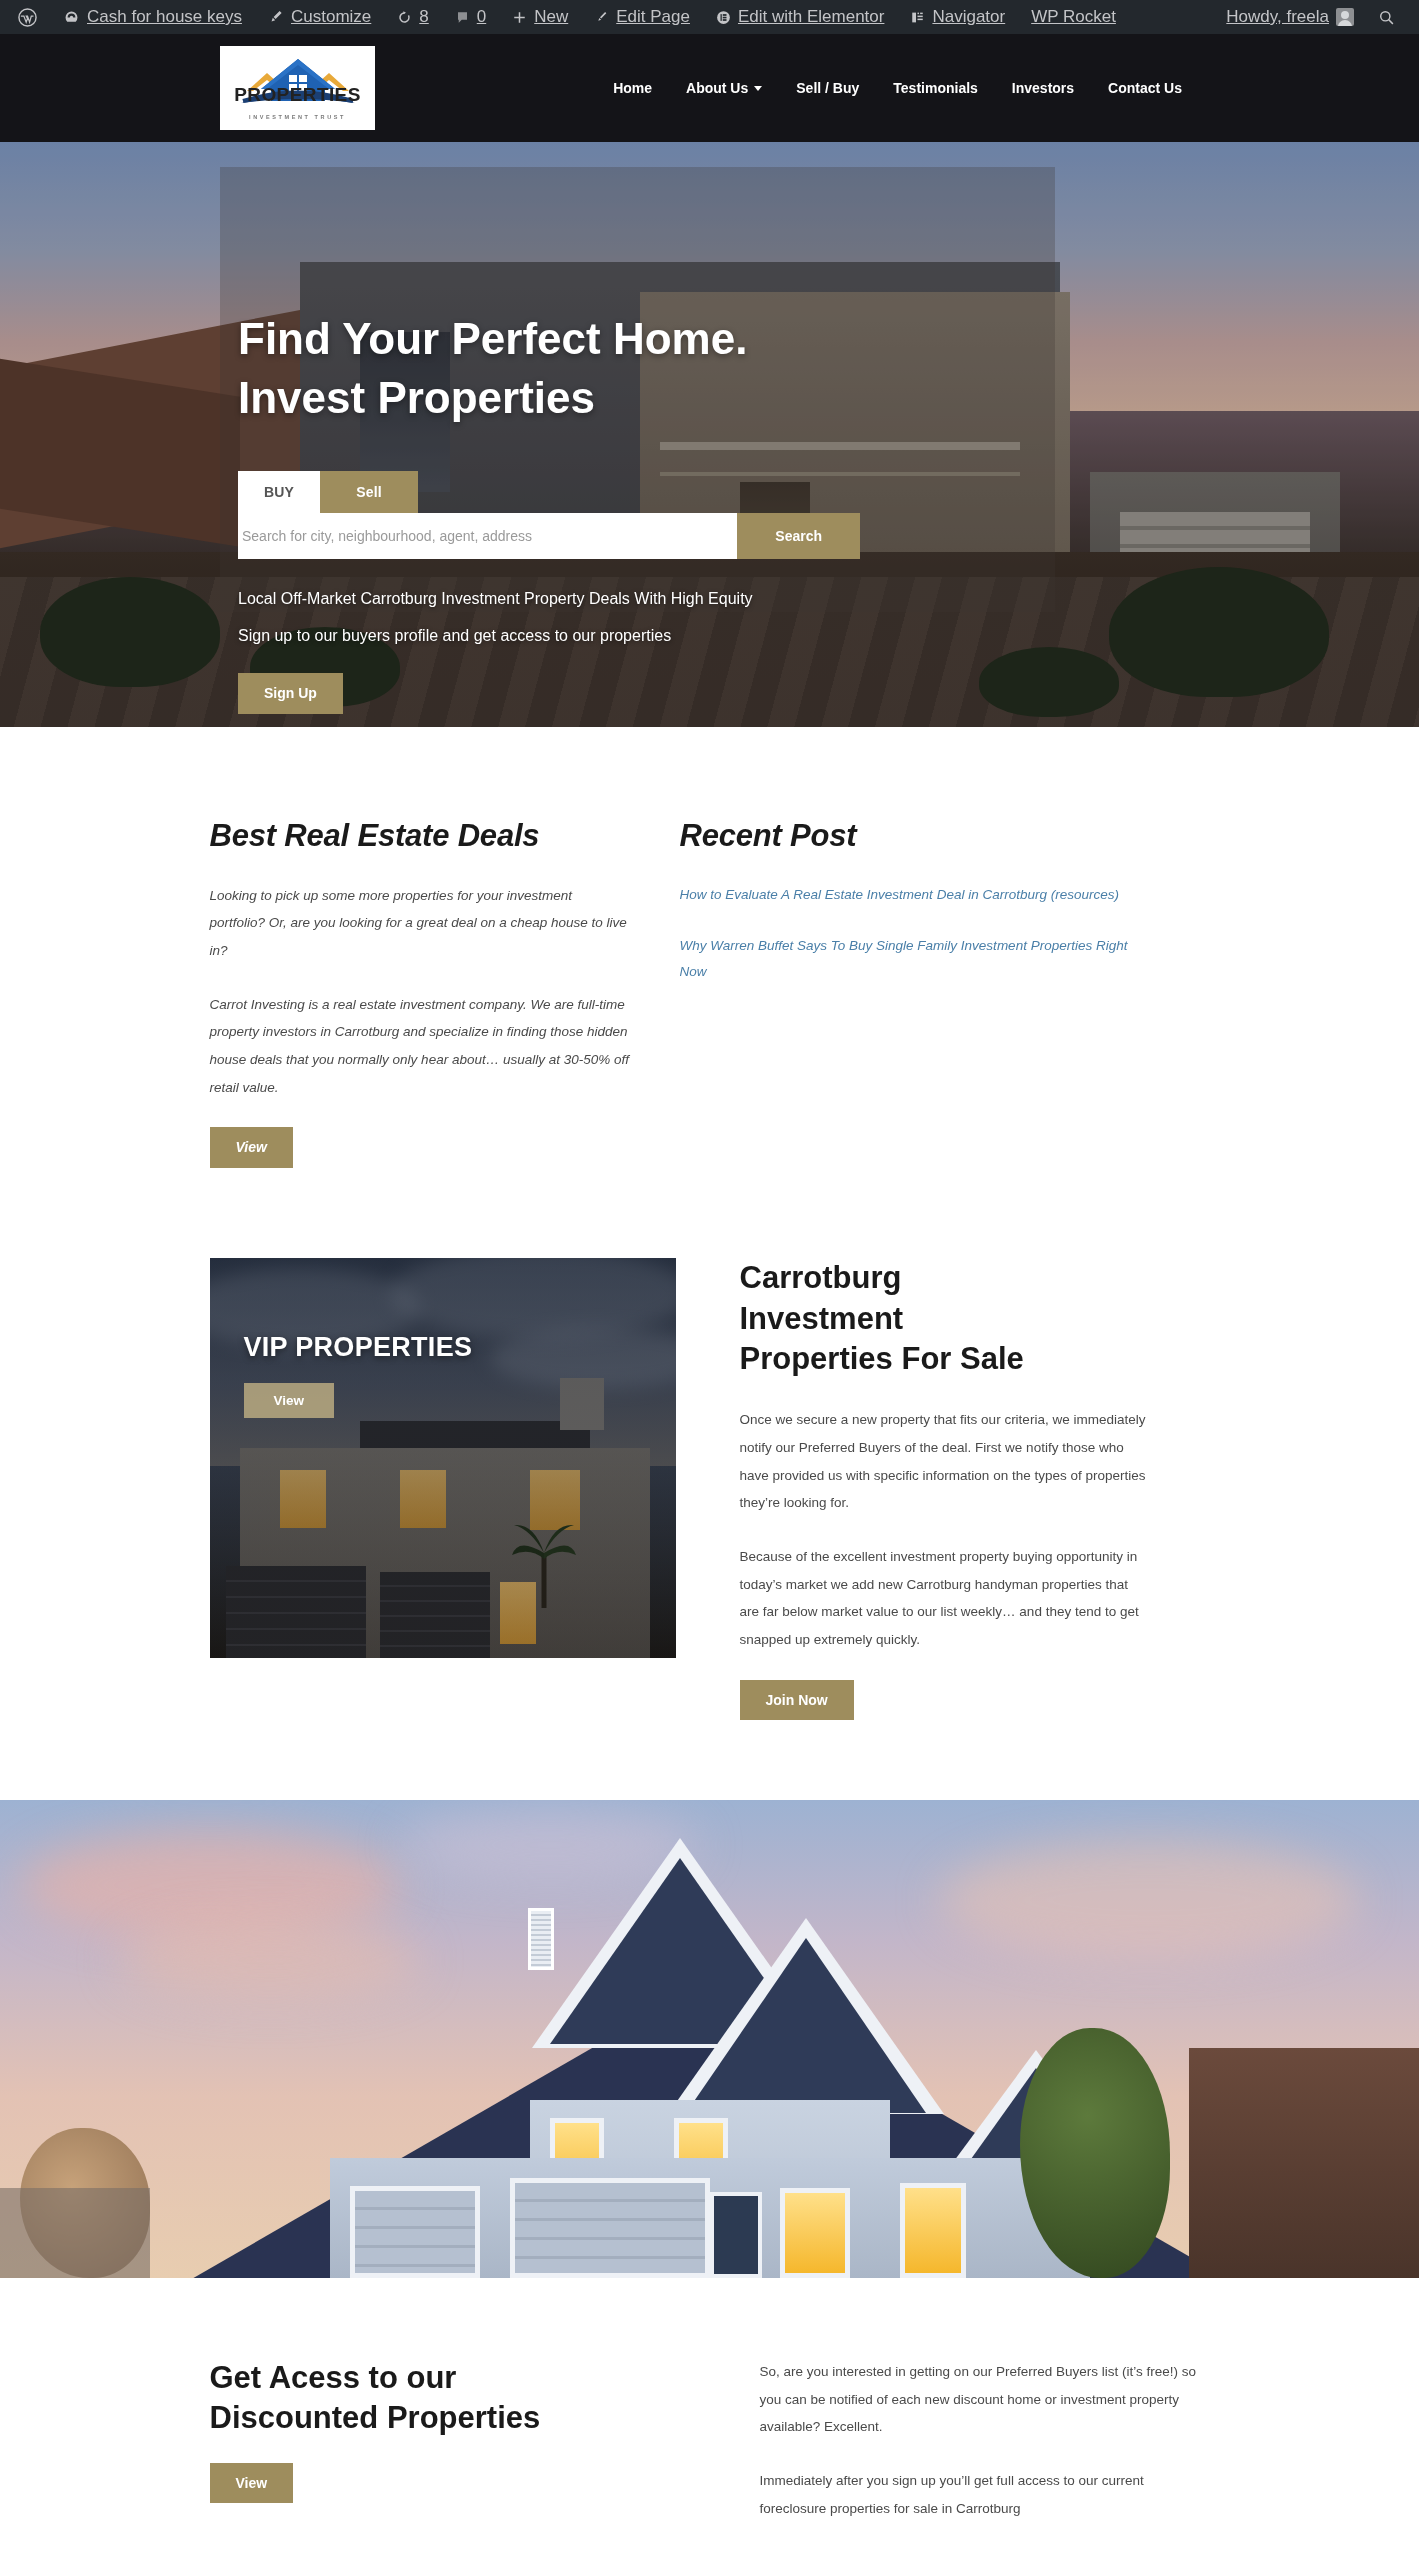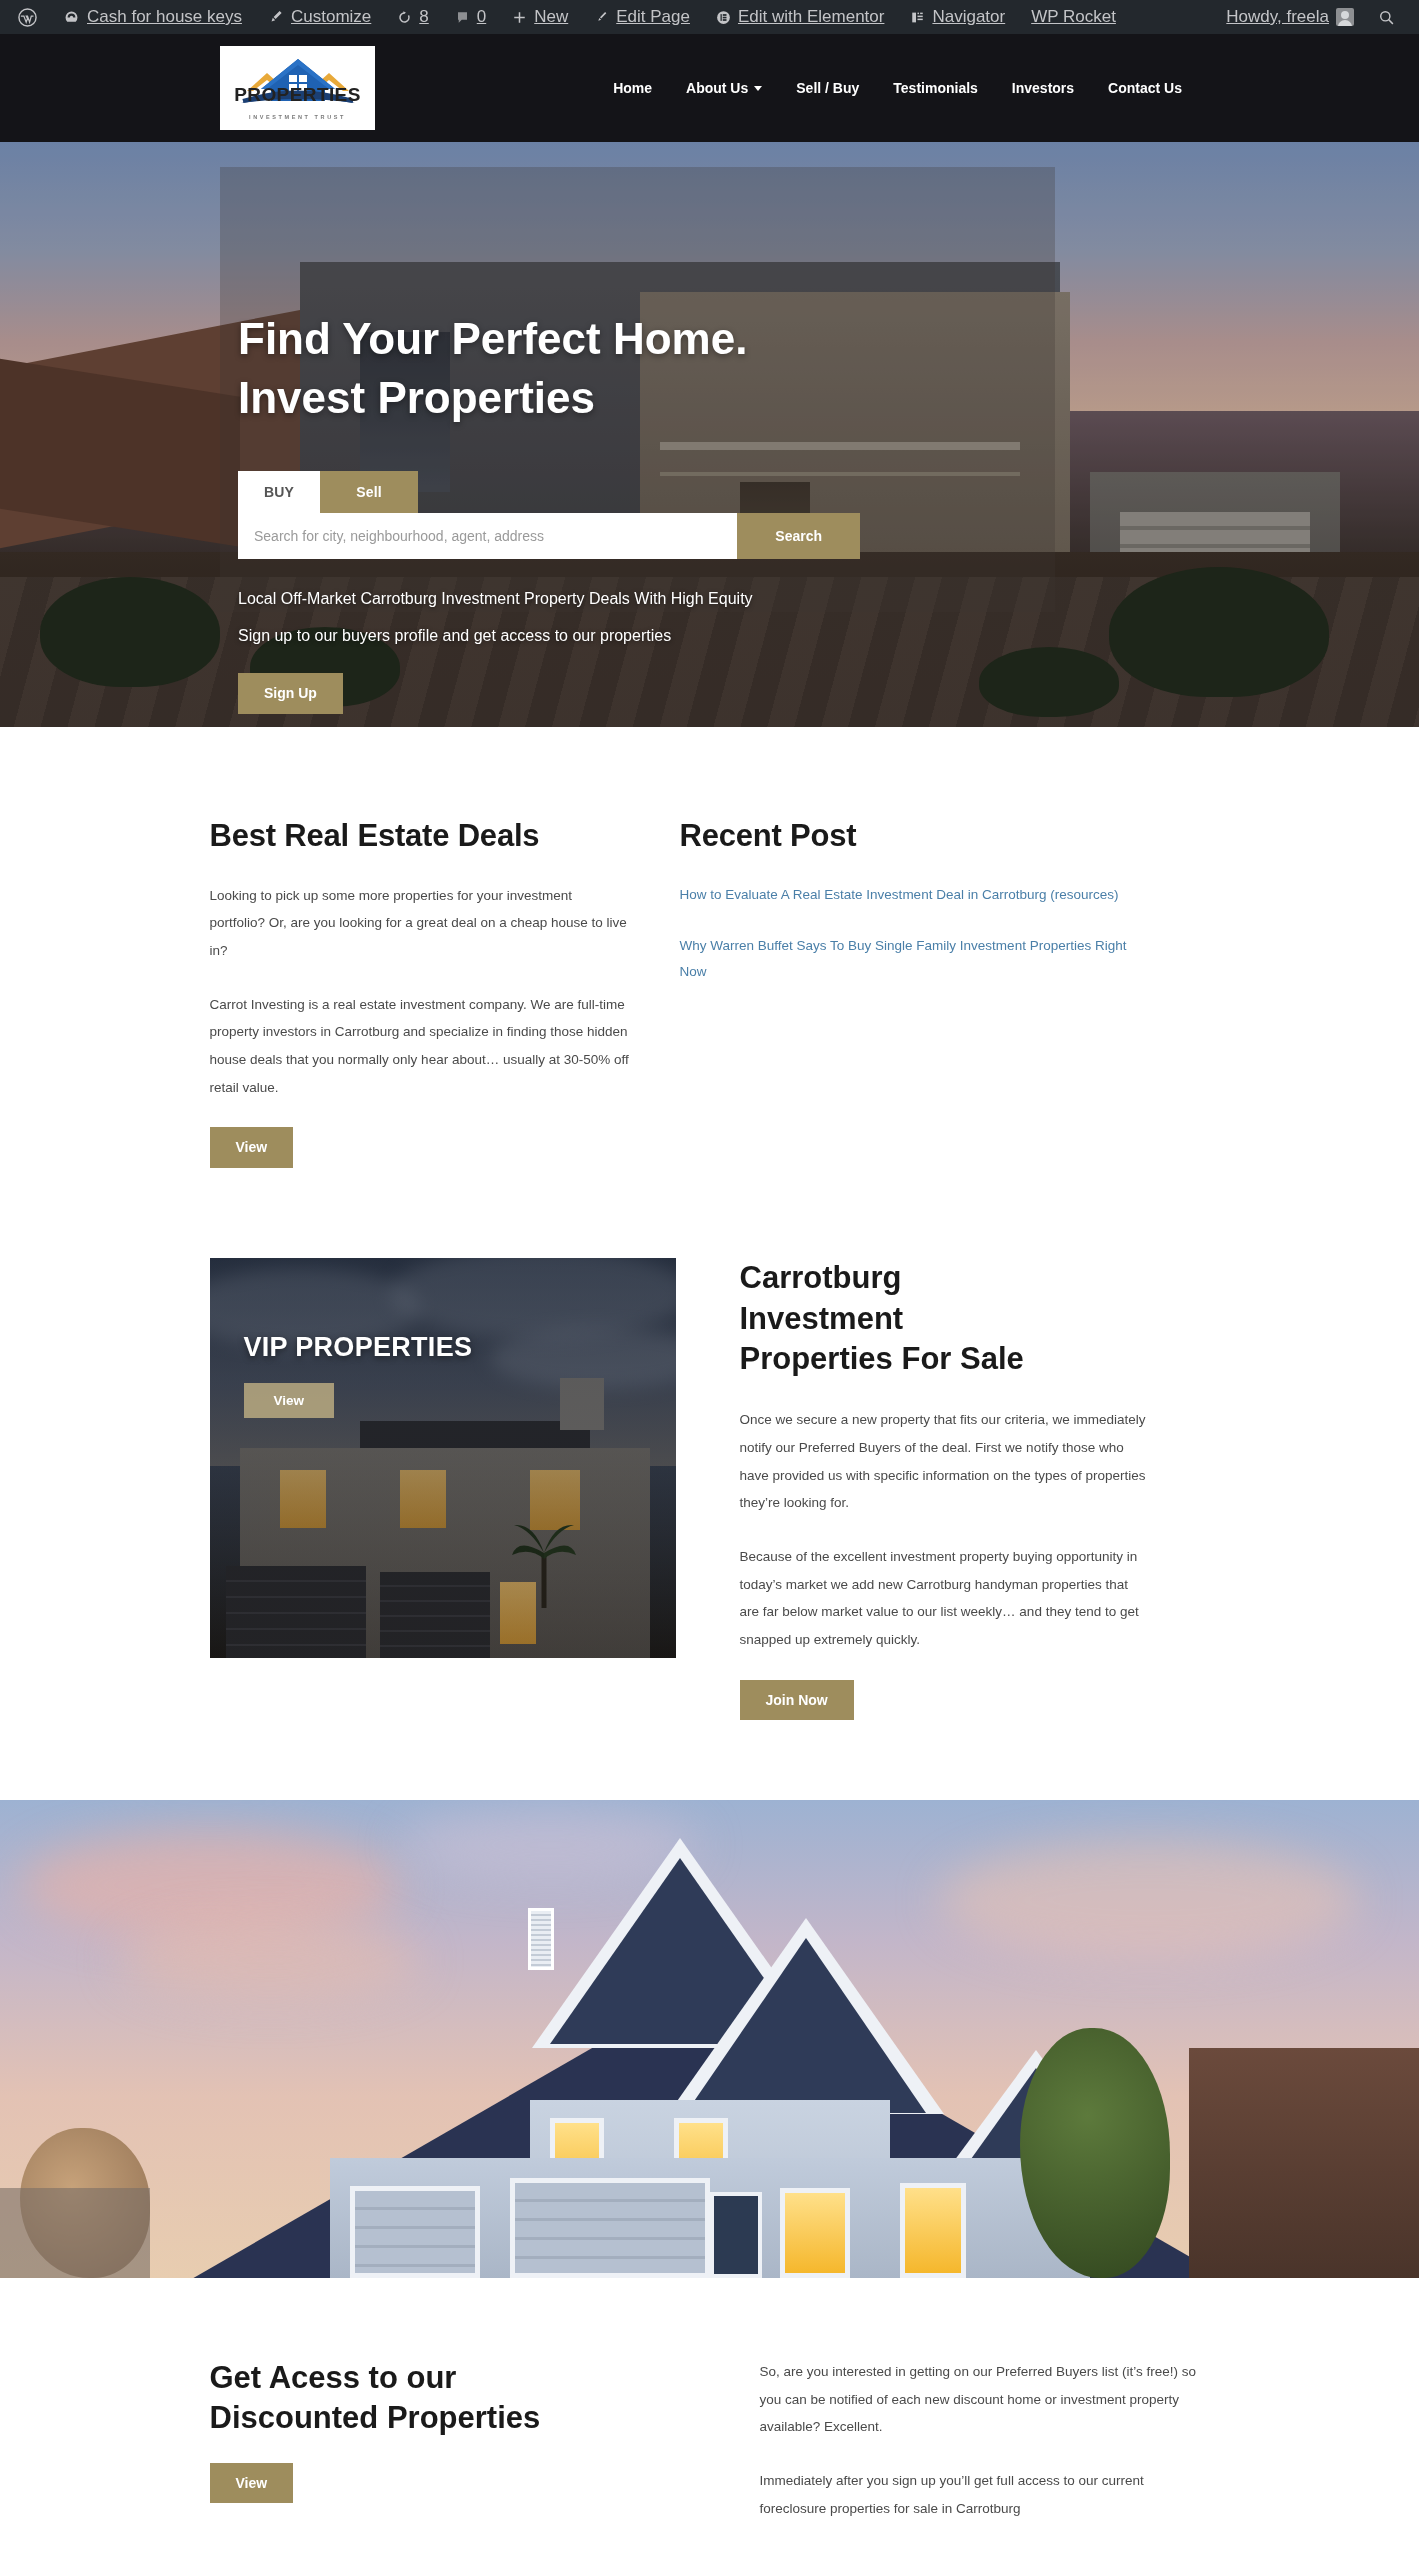--- a/index.html
+++ b/index.html
@@ -114,21 +114,21 @@
   }
   .searchwrap { margin-top:44px; width:622px; }
   .tabs { display:flex; }
   .tab {
     font-size:14px; padding:13px 26px; cursor:pointer; font-weight:700; letter-spacing:.2px;
   }
   .tab.active { background:#fff; color:#555; }
   .tab.alt { background:#9e8d5d; color:#fff; padding-left:36px; padding-right:36px; }
   .searchbar { display:flex; background:#fff; }
   .searchbar input {
-    flex:1; border:0; outline:0; padding:15px 16px; font-size:14px;
+    flex:1; border:0; outline:0; padding:15px 4px; font-size:14px;
     color:#a21caf; font-family:"Liberation Sans", sans-serif; background:#fff;
   }
   .searchbar input::placeholder { color:#9a9a9a; }
   .search-btn {
     background:#9e8d5d; color:#fff; border:0; padding:0 38px; font-size:14px;
     font-weight:700; cursor:pointer; font-family:"Liberation Sans", sans-serif;
   }
   .hero-lines { margin-top:28px; }
   .hero-lines p {
     color:#fff; font-size:16px; line-height:1.45; margin-bottom:14px;
@@ -138,21 +138,21 @@
     display:inline-block; background:#9e8d5d; color:#fff; border:0; cursor:pointer;
     font-size:14px; font-weight:700; padding:11px 26px; text-decoration:none;
     font-family:"Liberation Sans", sans-serif; line-height:1.3;
   }
   .hero-signup { margin-top:12px; }
 
   
   .sec { width:1419px; }
   .wrap { width:1000px; margin:0 auto; }
   .deals { padding:90px 0 60px; }
-  .deals-grid { display:flex; gap:0; }
+  .deals-grid { display:flex; gap:0;font-style:italic; }
   .col-left { width:460px; padding-right:40px; }
   .col-right { width:460px; padding-left:10px; }
   h2.blk {
     font-size:31px; font-weight:700; color:#1a1a1a; line-height:1.25; margin-bottom:26px;
     letter-spacing:-.2px;
   }
   .body-p { font-size:13.5px; line-height:2.05; color:#4a4a4a; margin-bottom:26px; }
   .post-link {
     display:block; font-size:13.5px; line-height:1.9; color:#4a7fa8;
     text-decoration:none; margin-bottom:26px;

